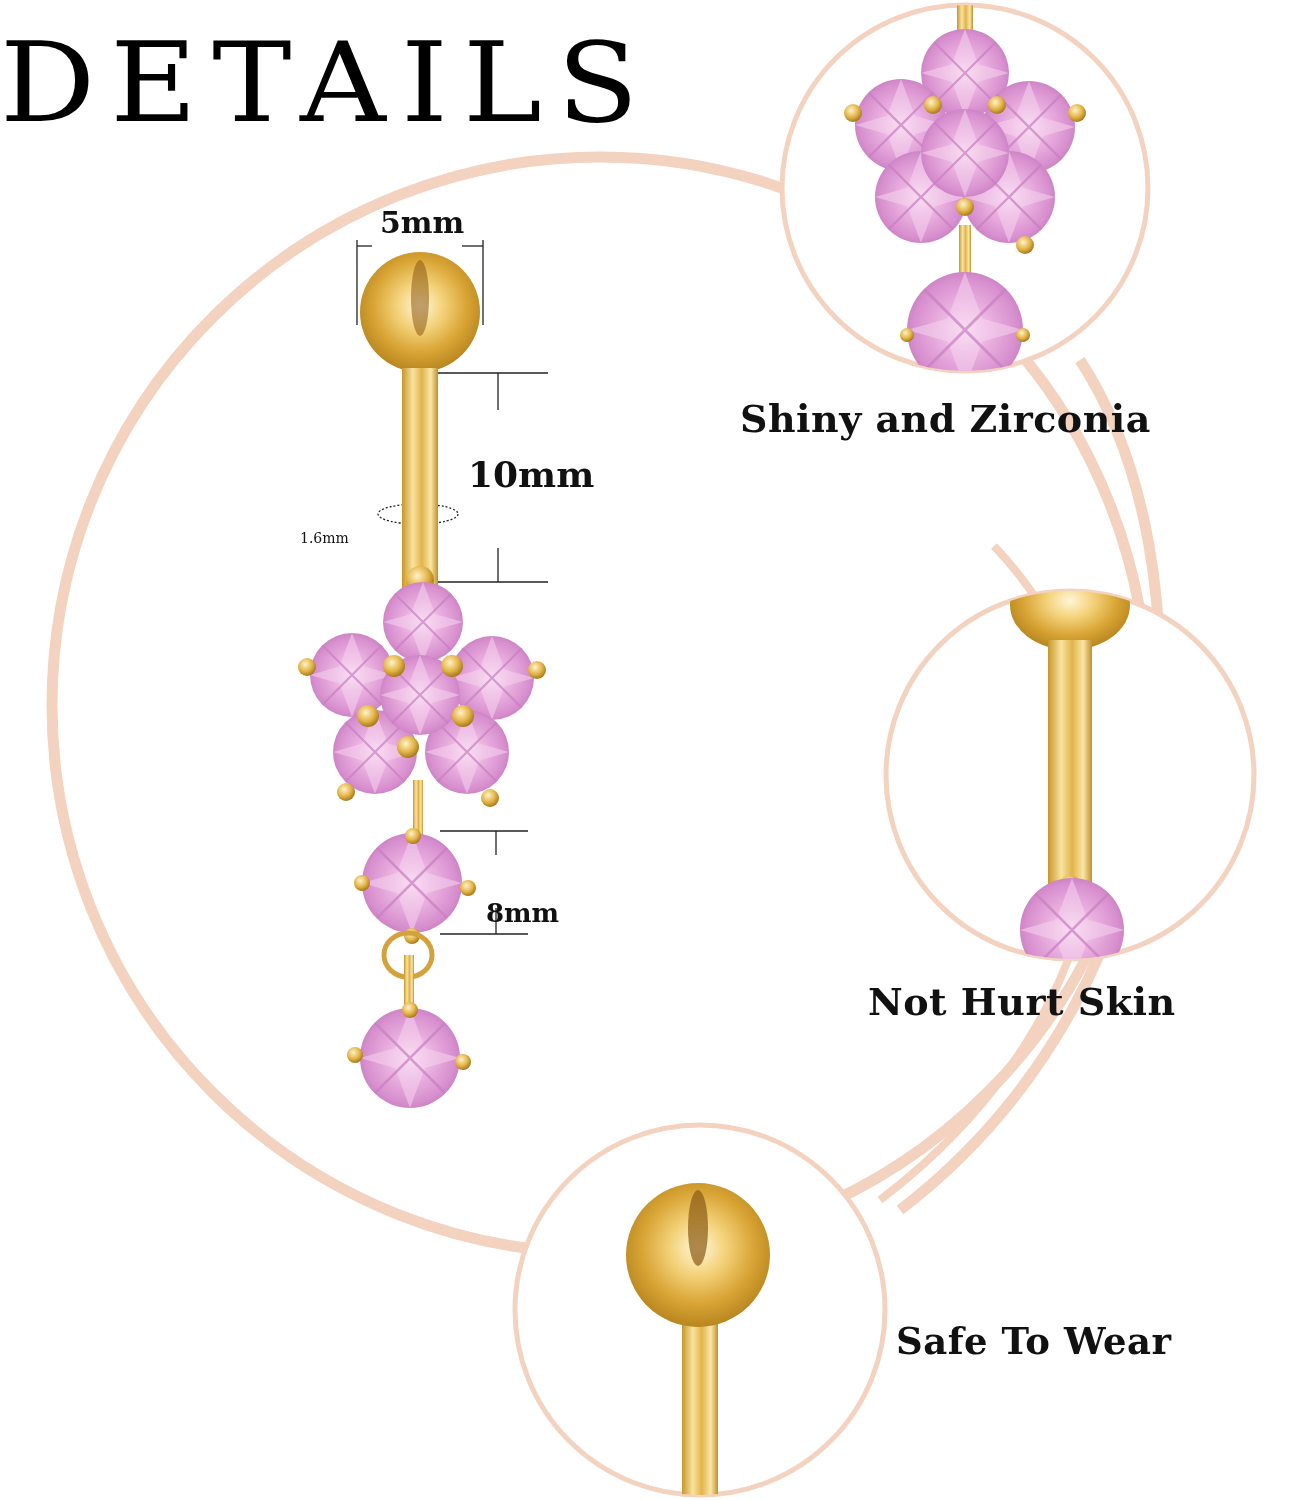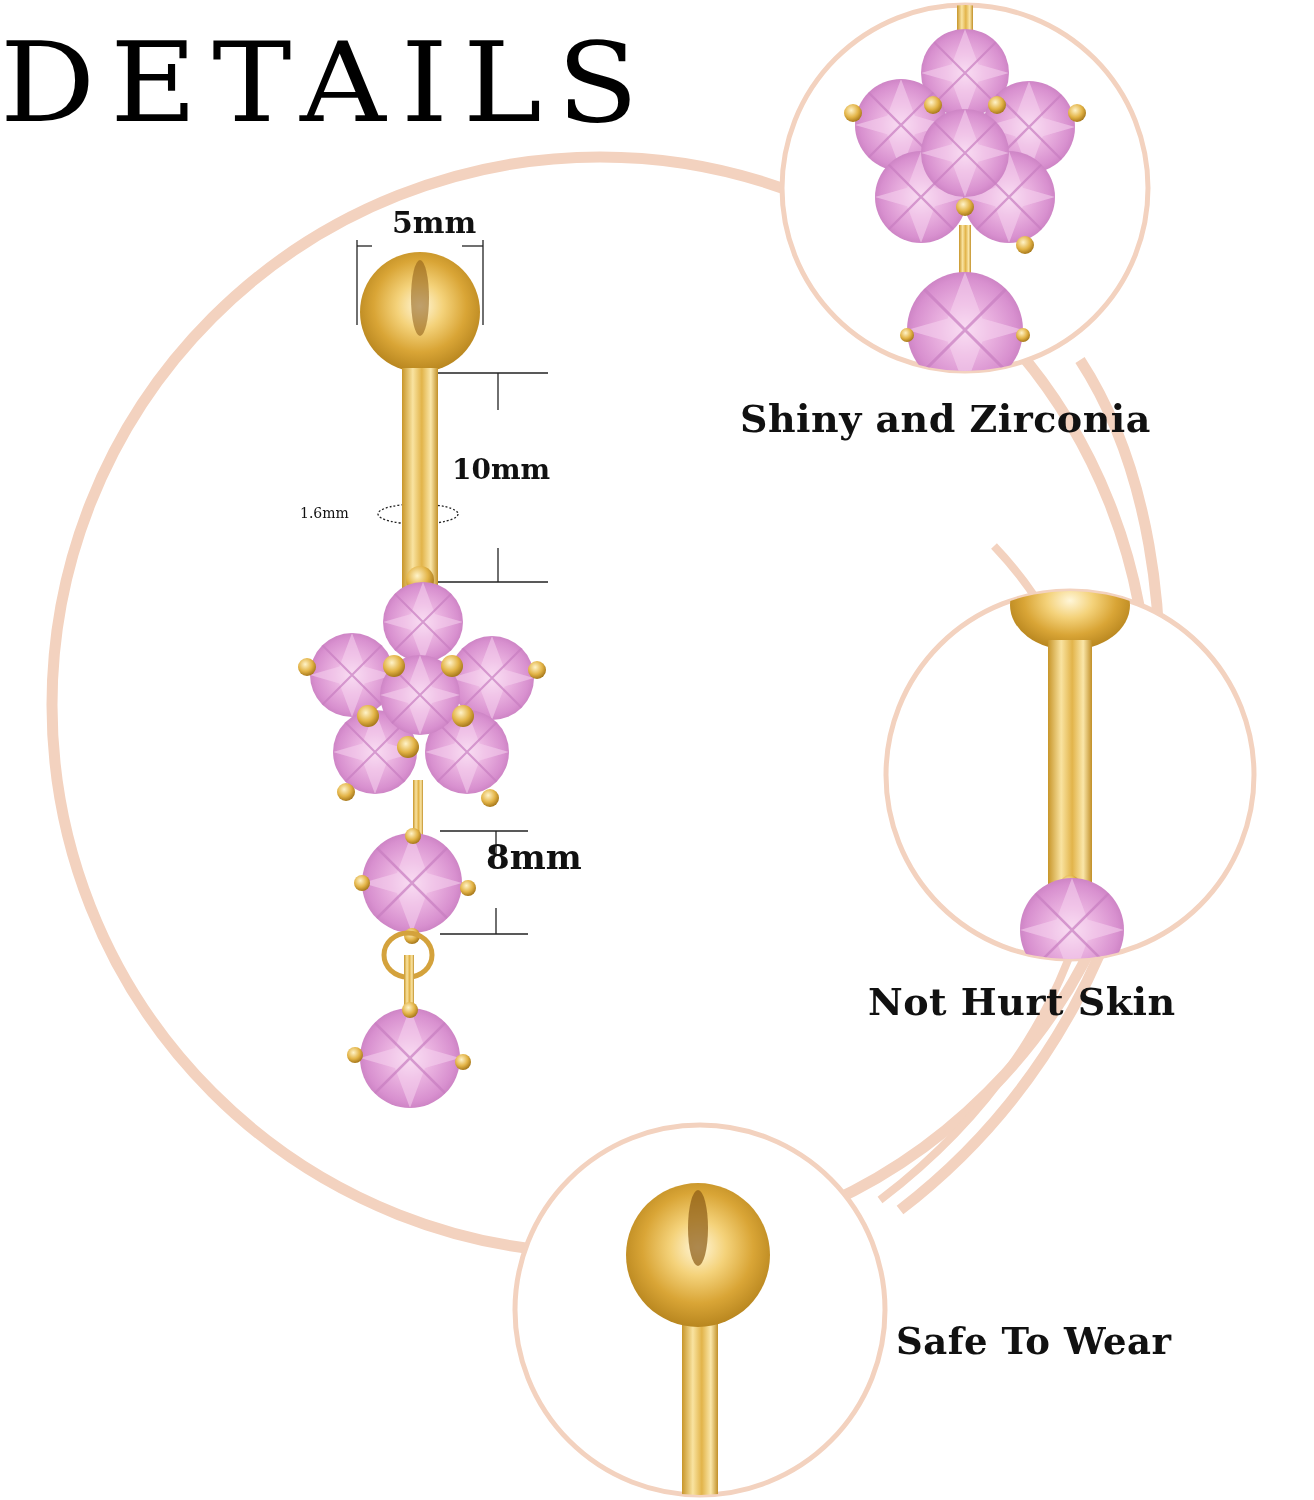--- a/index.html
+++ b/index.html
@@ -176,24 +176,24 @@
 
     <use href="#gemStone" transform="translate(410,1058) scale(50)"></use>
     <circle cx="410" cy="1010" r="8" fill="url(#prong)"></circle>
     <circle cx="355" cy="1055" r="8" fill="url(#prong)"></circle>
     <circle cx="463" cy="1062" r="8" fill="url(#prong)"></circle>
   </g>
 </svg>
 
 <div class="title">DETAILS</div>
 
-<div class="dim" style="left:392px; top:208px; font-size:30px;text-align:right;">5mm</div>
-<div class="dim" style="left:452px; top:456px; font-size:28px;text-align:center;">10mm</div>
-<div class="dim small" style="left:300px; top:506px;">1.6mm</div>
-<div class="dim" style="left:486px; top:840px; font-size:34px;text-align:right;">8mm</div>
+<div class="dim" style="left:380px; top:208px; font-size:30px;text-align:right;">5mm</div>
+<div class="dim" style="left:468px; top:456px; font-size:36px;text-align:center;">10mm</div>
+<div class="dim small" style="left:300px; top:531px;">1.6mm</div>
+<div class="dim" style="left:486px; top:900px; font-size:26px;text-align:right;">8mm</div>
 
 <div class="feature" style="left:740px; top:395px;">
   <div>Shiny and Zirconia</div>
 </div>
 <div class="feature" style="left:868px; top:978px;">
   <div>Not Hurt Skin</div>
 </div>
 <div class="feature" style="left:896px; top:1318px; font-size:37px;">
   <div>Safe To Wear</div>
 </div>

